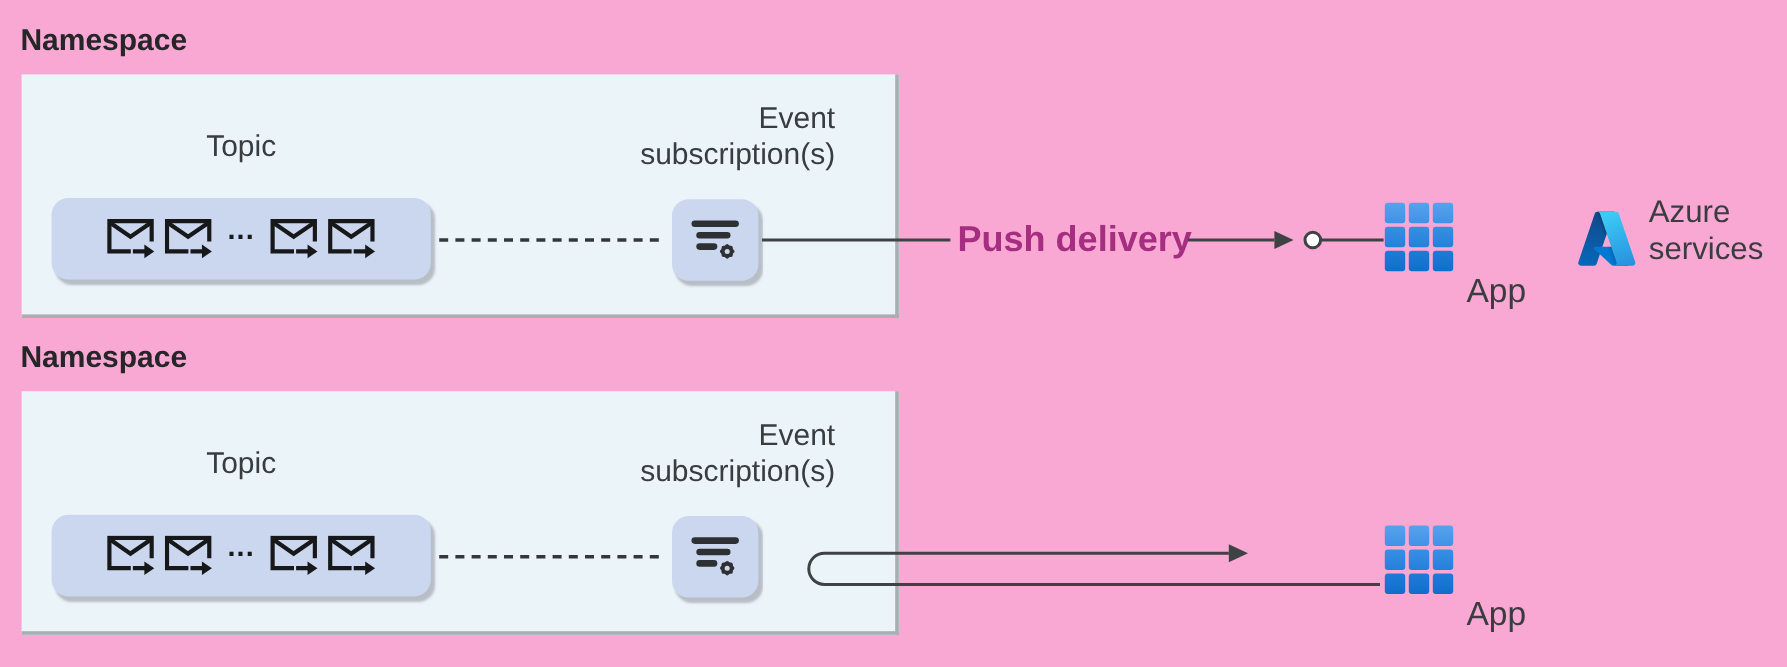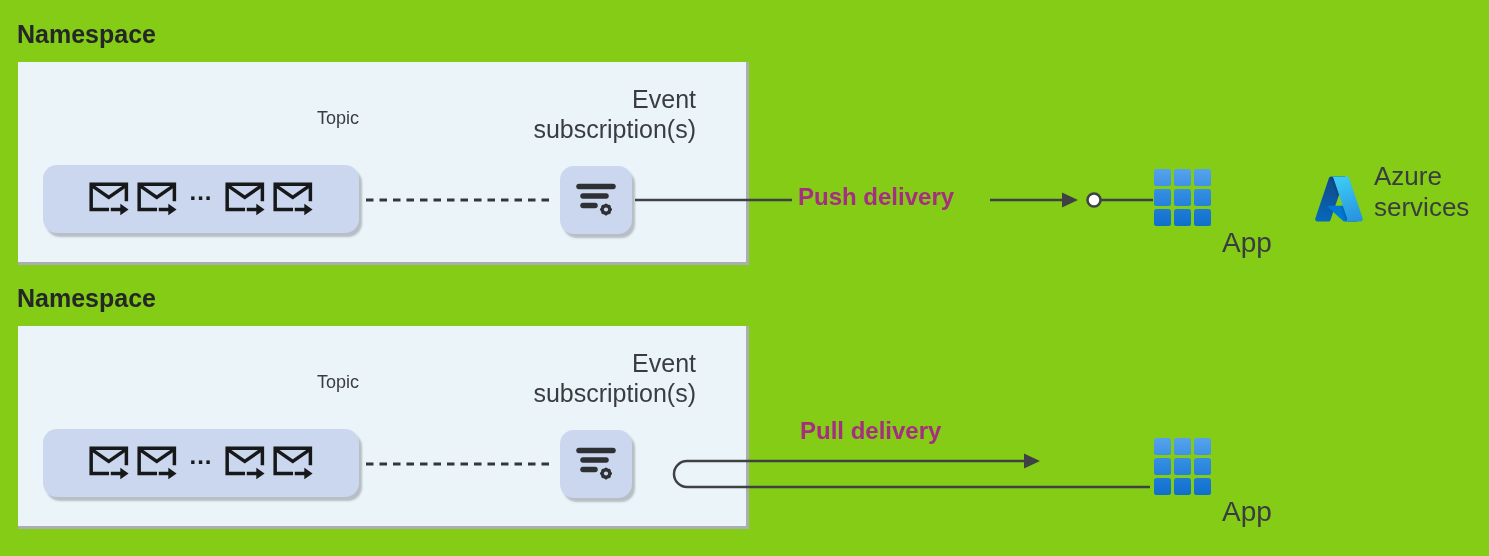--- a/index.html
+++ b/index.html
@@ -1,27 +1,27 @@
 <!DOCTYPE html>
 <html><head>
 <meta charset="utf-8">
 <style>
   html,body{margin:0;padding:0;background:#fff;}
-  .canvas{position:relative;width:1489px;height:556px;background:#84cc16;
+  .canvas{position:relative;width:1489px;height:556px;background:#f9a8d4;
           font-family:"Liberation Sans",sans-serif;overflow:hidden;}
 
   .ns-title{position:absolute;left:17px;font-size:25px;font-weight:bold;color:#242628;}
   #ns-title-1{top:20px}#ns-title-2{top:284px}
 
   .ns-box{position:absolute;left:18px;width:728px;height:200px;background:#EBF4F9;
           border-right:3px solid #ABAEB0;border-bottom:3px solid #ABAEB0;}
   #ns-box-1{top:62px}#ns-box-2{top:326px}
 
-  .topic-label{position:absolute;left:43px;width:316px;text-align:right;
-               font-size:18px;color:#3A3D40;}
+  .topic-label{position:absolute;left:43px;width:316px;text-align:center;
+               font-size:25px;color:#3A3D40;}
   #topic-label-1{top:108px}#topic-label-2{top:372px}
 
   .sub-label{position:absolute;left:496px;width:200px;text-align:right;
              font-size:25px;line-height:30px;color:#3A3D40;}
   #sub-label-1{top:84px}#sub-label-2{top:348px}
 
   .topic-pill{position:absolute;left:43px;width:316px;height:68px;background:#CBD7EE;
               border-radius:14px;box-shadow:3px 4px 2px rgba(120,125,135,.45);
               display:flex;align-items:center;justify-content:center;gap:8px;}
   #topic-pill-1{top:165px}#topic-pill-2{top:429px}
@@ -29,21 +29,21 @@
   .env{width:40px;height:35px;display:block;}
   .dots{font-size:24px;font-weight:900;color:#17181A;letter-spacing:1px;
         margin:0 4px;transform:translateY(-7px);}
 
   .sub-box{position:absolute;left:560px;width:72px;height:68px;background:#CBD7EE;
            border-radius:14px;box-shadow:3px 4px 2px rgba(120,125,135,.45);
            display:flex;align-items:center;justify-content:center;}
   #sub-box-1{top:166px}#sub-box-2{top:430px}
   .filter-svg{width:42px;height:38px;display:block;}
 
-  .delivery-label{position:absolute;font-size:24px;font-weight:bold;color:#A52E80;}
+  .delivery-label{position:absolute;font-size:30px;font-weight:bold;color:#A52E80;}
   #push-label{left:798px;top:183px;}
   #pull-label{left:800px;top:417px;}
 
   .app-icon{position:absolute;left:1154px;width:57px;height:57px;display:grid;
             grid-template-columns:repeat(3,1fr);grid-template-rows:repeat(3,1fr);
             gap:3px;border-radius:4px;}
   #app-icon-1{top:169px}#app-icon-2{top:438px}
   .app-icon i{border-radius:2.5px;display:block;}
   .app-icon i:nth-child(-n+3){background:linear-gradient(180deg,#56A3EC,#3F92E5);}
   .app-icon i:nth-child(n+4):nth-child(-n+6){background:linear-gradient(180deg,#3690E2,#2480DA);}
@@ -170,21 +170,20 @@
       </svg>
   </div>
 
   <div class="sub-label" id="sub-label-2">Event subscription(s)</div>
   <div class="sub-box" id="sub-box-2">
     <svg class="filter-svg">
         <use href="#filter-gear"></use>
       </svg>
   </div>
 
-  <div class="delivery-label" id="pull-label">Pull delivery</div>
 
   <div class="app-icon" id="app-icon-2">
     <i></i>
       <i></i>
       <i></i>
       <i></i>
       <i></i>
       <i></i>
       <i></i>
       <i></i>

